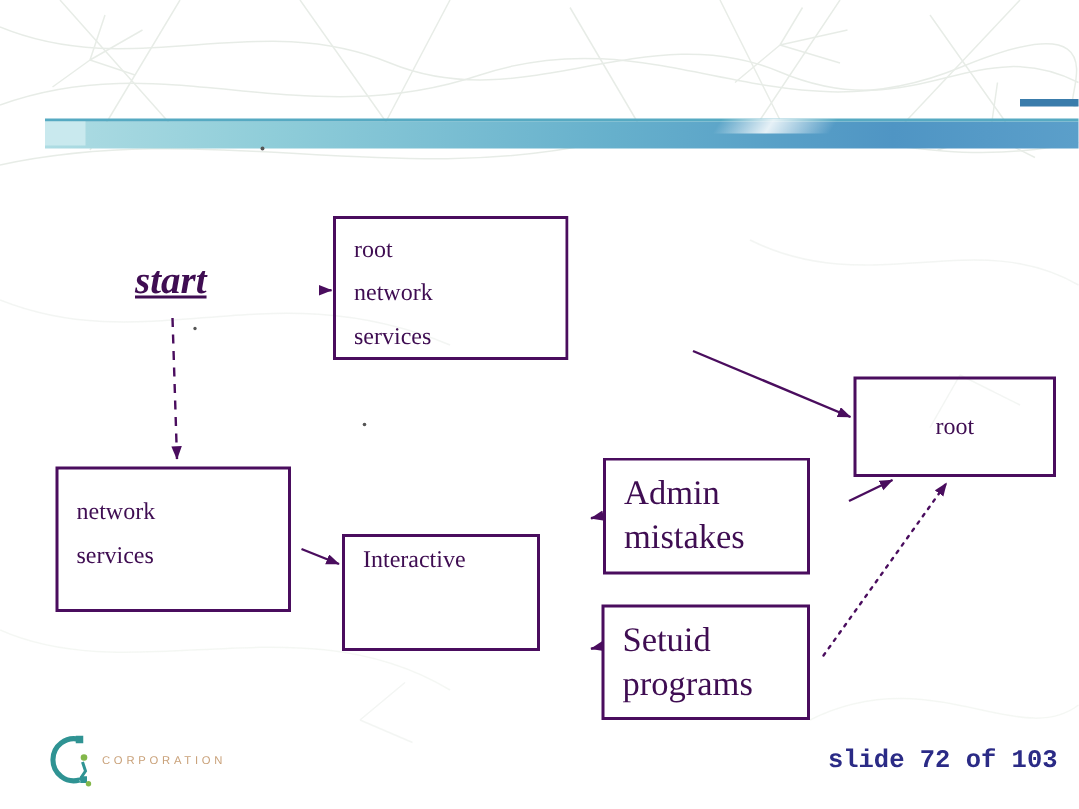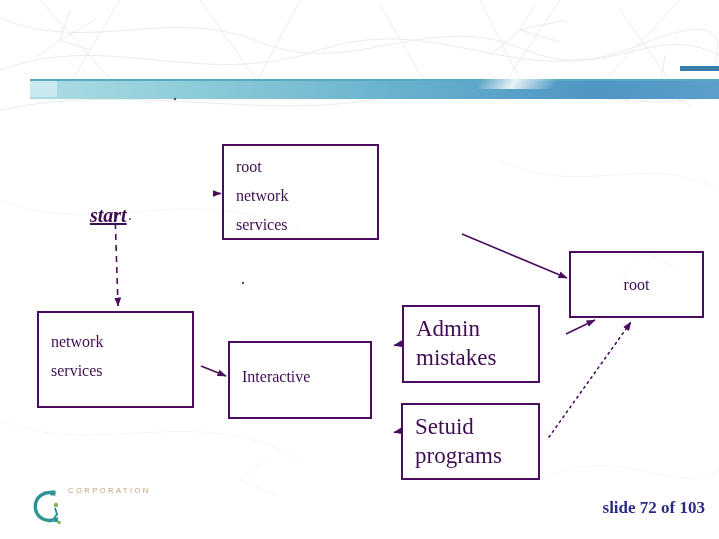--- a/index.html
+++ b/index.html
@@ -22,50 +22,50 @@
   .bar-cap { position:absolute; left:30px; top:81px; width:27px; height:16px; z-index:2; background:#c9e9ee; }
   .bar-highlight {
     position:absolute; left:478px; top:79px; width:78px; height:10px; z-index:2;
     background:linear-gradient(90deg, rgba(255,255,255,0), rgba(255,255,255,0.85) 45%, rgba(255,255,255,0));
     transform:skewX(-32deg);
   }
   .bar-tail { position:absolute; left:680px; top:66px; width:39px; height:5px; z-index:2; background:#3a7cab; }
 
   .start-label {
     position:absolute; left:90px; top:172px; z-index:3;
-    font-size:20px; font-weight:bold; font-style:italic;
-    text-decoration:underline; color:#3f0d52;margin-top:32px;
+    font-size:26px; font-weight:bold; font-style:italic;
+    text-decoration:underline; color:#3f0d52;
   }
 
   .box {
     position:absolute; z-index:3; box-sizing:border-box;
     border:2px solid #4a0d5e; color:#3f0d52; background:transparent;
     font-size:16px; line-height:29px; padding:6px 0 0 12px;
   }
   .bl { display:block; }
   .box-rns  { left:222px; top:144px; width:157px; height:96px; }
   .box-ns   { left:37px;  top:311px; width:157px; height:97px; padding-top:14px; }
-  .box-iu   { left:228px; top:341px; width:144px; height:78px; padding-top:20px; line-height:28px; }
+  .box-iu   { left:228px; top:356px; width:132px; height:78px; padding-top:2px; line-height:28px; }
   .box-am   { left:402px; top:305px; width:138px; height:78px; padding-top:7px; font-size:23px; }
   .box-sp   { left:401px; top:403px; width:139px; height:77px; padding-top:7px; font-size:23px; }
   .box-root { left:569px; top:251px; width:135px; height:67px; padding:0;
               display:flex; align-items:center; justify-content:center; }
 
   .edges { position:absolute; left:0; top:0; z-index:4; pointer-events:none; }
 
   .logo { position:absolute; left:26px; top:486px; z-index:3; display:flex; align-items:flex-start; }
   .logo-mark { width:40px; height:40px; margin-right:2px; }
   .logo-textwrap { display:flex; flex-direction:column; font-family:"Liberation Sans", sans-serif; }
   .logo-word { color:#2e9898; font-weight:bold; font-size:24px; letter-spacing:1px; line-height:24px; margin-top:5px; }
   .logo-tm { font-size:9px; vertical-align:super; letter-spacing:0; }
-  .logo-sub { color:#c9a179; font-size:7.5px; letter-spacing:2.5px; text-align:right; margin-top:0px; }
+  .logo-sub { color:#c9a179; font-size:7.5px; letter-spacing:2.5px; text-align:right; margin-top:16px; }
 
   .slide-num {
     position:absolute; right:14px; top:498px; z-index:3;
-    font-family:Liberation Serif, serif; font-weight:bold;
+    font-family:Liberation Mono, monospace; font-weight:bold;
     font-size:17px; color:#2b2b86;
   }
 </style>
 </head>
 <body>
 
 <div class="slide">
 
   <svg class="texture" width="719" height="539">
     <g stroke="#e2e8e1" fill="none" stroke-width="1" opacity="0.8">

